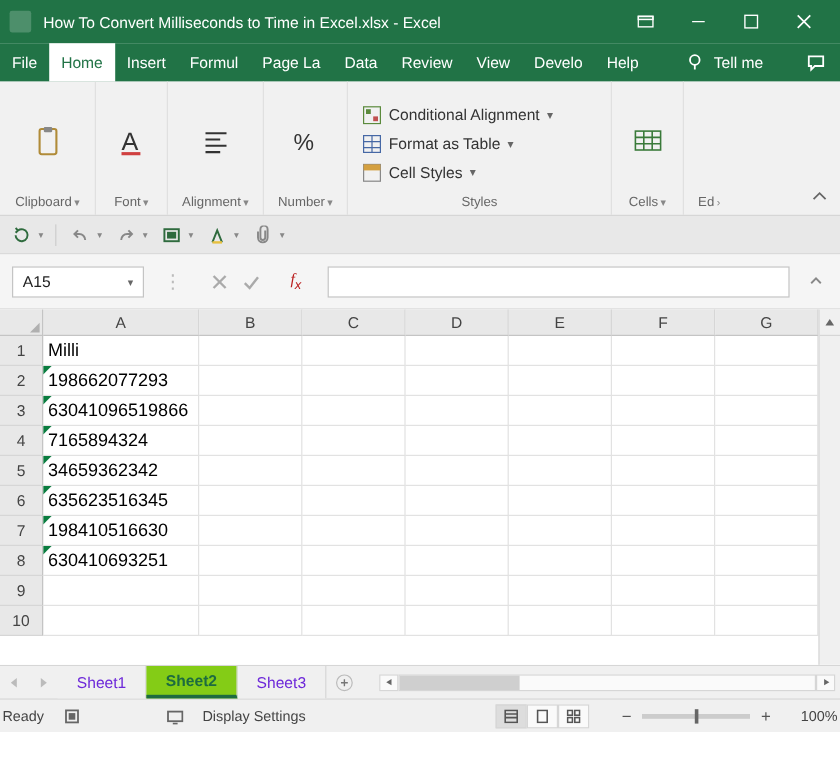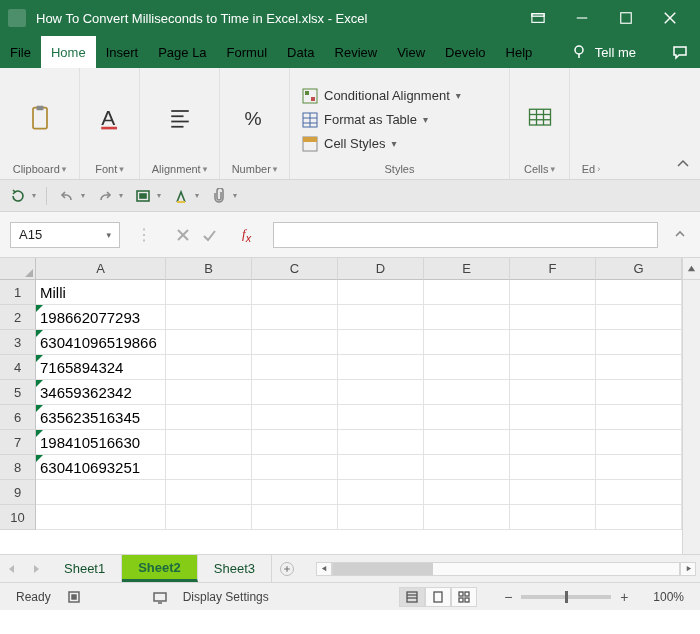--- a/index.html
+++ b/index.html
@@ -10,21 +10,21 @@
 .titlebar .app-icon { width: 18px; height: 18px; margin-right: 10px; position: relative; }
 .titlebar .app-icon::before { content:""; position:absolute; inset:0; background:#fff; opacity:0.2; border-radius:2px;}
 .titlebar .title { font-size: 13px; flex: 0 0 auto; }
 .titlebar .spacer { flex: 1; }
 .titlebar .winbtn { width: 44px; height: 36px; display:flex; align-items:center; justify-content:center; color:#fff; }
 .titlebar .winbtn svg { width: 14px; height: 14px; stroke: #fff; stroke-width: 1.3; fill: none; }
 .titlebar .winclose svg { stroke-width: 1.6; }
 
 
 .menurow { height: 32px; background: #217346; display:flex; align-items:stretch; color:#fff; }
-.menurow .mtab { padding: 0 10px; display:flex; align-items:center; font-size:13px; color:#000000; cursor:default; }
+.menurow .mtab { padding: 0 10px; display:flex; align-items:center; font-size:13px; color:#ffffff; cursor:default; }
 .menurow .mtab.active { background:#fff; color:#217346; }
 .menurow .rside { margin-left:auto; display:flex; align-items:center; gap:8px; padding:0 12px; }
 .menurow .rside svg { width:16px; height:16px; stroke:#fff; fill:none; stroke-width:1.5; }
 .menurow .tellme { color:#fff; font-size:13px; }
 
 
 .ribbon { height: 112px; background: #f1f1f1; border-bottom: 1px solid #d6d6d6; display:flex; position:relative; }
 .rgroup { display:flex; flex-direction:column; align-items:center; justify-content:flex-end; padding:6px 8px 4px; border-right:1px solid #e0e0e0; position:relative; }
 .rgroup .gbody { flex:1; display:flex; align-items:center; gap:6px; }
 .rgroup .glabel { font-size:11px; color:#666; margin-top:2px; display:flex; align-items:center; gap:2px; }
@@ -73,32 +73,32 @@
 .row .cell.colA { width:130px; }
 .row .cell .tri { position:absolute; left:0; top:0; width:0; height:0; border-top:7px solid #0a7c3f; border-right:7px solid transparent; }
 .gridright { position:absolute; right:0; top:0; width:18px; height:100%; background:#f0f0f0; border-left:1px solid #d6d6d6; display:flex; flex-direction:column; align-items:center;}
 .gridright .up { height:22px; display:flex; align-items:center; justify-content:center; width:100%; border-bottom:1px solid #d6d6d6;}
 .gridright svg { width:9px; height:9px; fill:#666;}
 
 
 .sheetrow { height:28px; background:#f0f0f0; border-top:1px solid #d6d6d6; display:flex; align-items:stretch; }
 .sheetrow .navbtn { width:24px; display:flex; align-items:center; justify-content:center; color:#999;}
 .sheetrow .navbtn svg { width:10px; height:10px; fill:#bbb; }
-.sheetrow .stab { padding:0 16px; display:flex; align-items:center; font-size:13px; color:#14532d; border-right:1px solid #d6d6d6; background:#f0f0f0; position:relative;}
+.sheetrow .stab { padding:0 16px; display:flex; align-items:center; font-size:13px; color:#6d28d9; border-right:1px solid #d6d6d6; background:#f0f0f0; position:relative;}
 .sheetrow .stab.active { background:#84cc16; color:#1d6b40; font-weight:600; border-bottom:3px solid #1d6b40; }
 .sheetrow .addsheet { width:30px; display:flex; align-items:center; justify-content:center; color:#888;}
 .sheetrow .addsheet svg { width:14px; height:14px; stroke:#777; fill:none; stroke-width:1.6; border:1px solid #bbb; border-radius:50%; padding:1px;}
 .sheetrow .hsb { flex:1; display:flex; align-items:center; padding:0 4px; gap:0;}
 .sheetrow .hsb .track { flex:1; height:14px; background:#fafafa; border:1px solid #d6d6d6; display:flex; align-items:center;}
 .sheetrow .hsb .thumb { width:100px; height:12px; background:#cfcfcf; margin-left:0;}
 .sheetrow .hsb .arrow { width:16px; height:14px; border:1px solid #d6d6d6; background:#fafafa; display:flex; align-items:center; justify-content:center;}
 .sheetrow .hsb .arrow svg { width:7px; height:7px; fill:#666;}
 
 
-.status { height:28px; background:#f0f0f0; border-top:1px solid #d6d6d6; display:flex; align-items:center; padding:0 16px; gap:14px; font-size:12px; color:#444;}
+.status { height:28px; background:#f0f0f0; border-top:1px solid #d6d6d6; display:flex; align-items:center; padding:0 2px; gap:14px; font-size:12px; color:#444;}
 .status .sico { width:18px; height:18px; display:flex; align-items:center; justify-content:center;}
 .status .sico svg { width:14px; height:14px; stroke:#666; fill:none; stroke-width:1.5;}
 .status .viewbtns { display:flex; margin-left:auto; }
 .status .viewbtns .vb { width:26px; height:20px; border:1px solid #d6d6d6; background:#fafafa; display:flex; align-items:center; justify-content:center;}
 .status .viewbtns .vb.active { background:#ddd;}
 .status .viewbtns .vb svg { width:12px; height:12px; stroke:#555; fill:none; stroke-width:1.3;}
 .status .zoom { display:flex; align-items:center; gap:6px; margin-left:10px;}
 .status .zoom .zline { width:90px; height:4px; background:#ccc; position:relative;}
 .status .zoom .zline .zthumb { position:absolute; left:44px; top:-4px; width:3px; height:12px; background:#666;}
 .status .zoom .zbtn { font-size:14px; color:#555; width:14px; text-align:center;}
@@ -132,22 +132,22 @@
         <line x1="2" y1="2" x2="14" y2="14"></line>
         <line x1="14" y1="2" x2="2" y2="14"></line>
       </svg>
     </div>
 </div>
 
 <div class="menurow" id="menurow">
 <div class="mtab">File</div>
     <div class="mtab active">Home</div>
     <div class="mtab">Insert</div>
+    <div class="mtab">Formul</div>
     <div class="mtab">Page La</div>
-    <div class="mtab">Formul</div>
     <div class="mtab">Data</div>
     <div class="mtab">Review</div>
     <div class="mtab">View</div>
     <div class="mtab">Develo</div>
     <div class="mtab">Help</div>
     <div class="rside">
       <svg viewBox="0 0 16 16">
         <circle cx="8" cy="6" r="4"></circle>
         <line x1="8" y1="10" x2="8" y2="14"></line>
       </svg>

